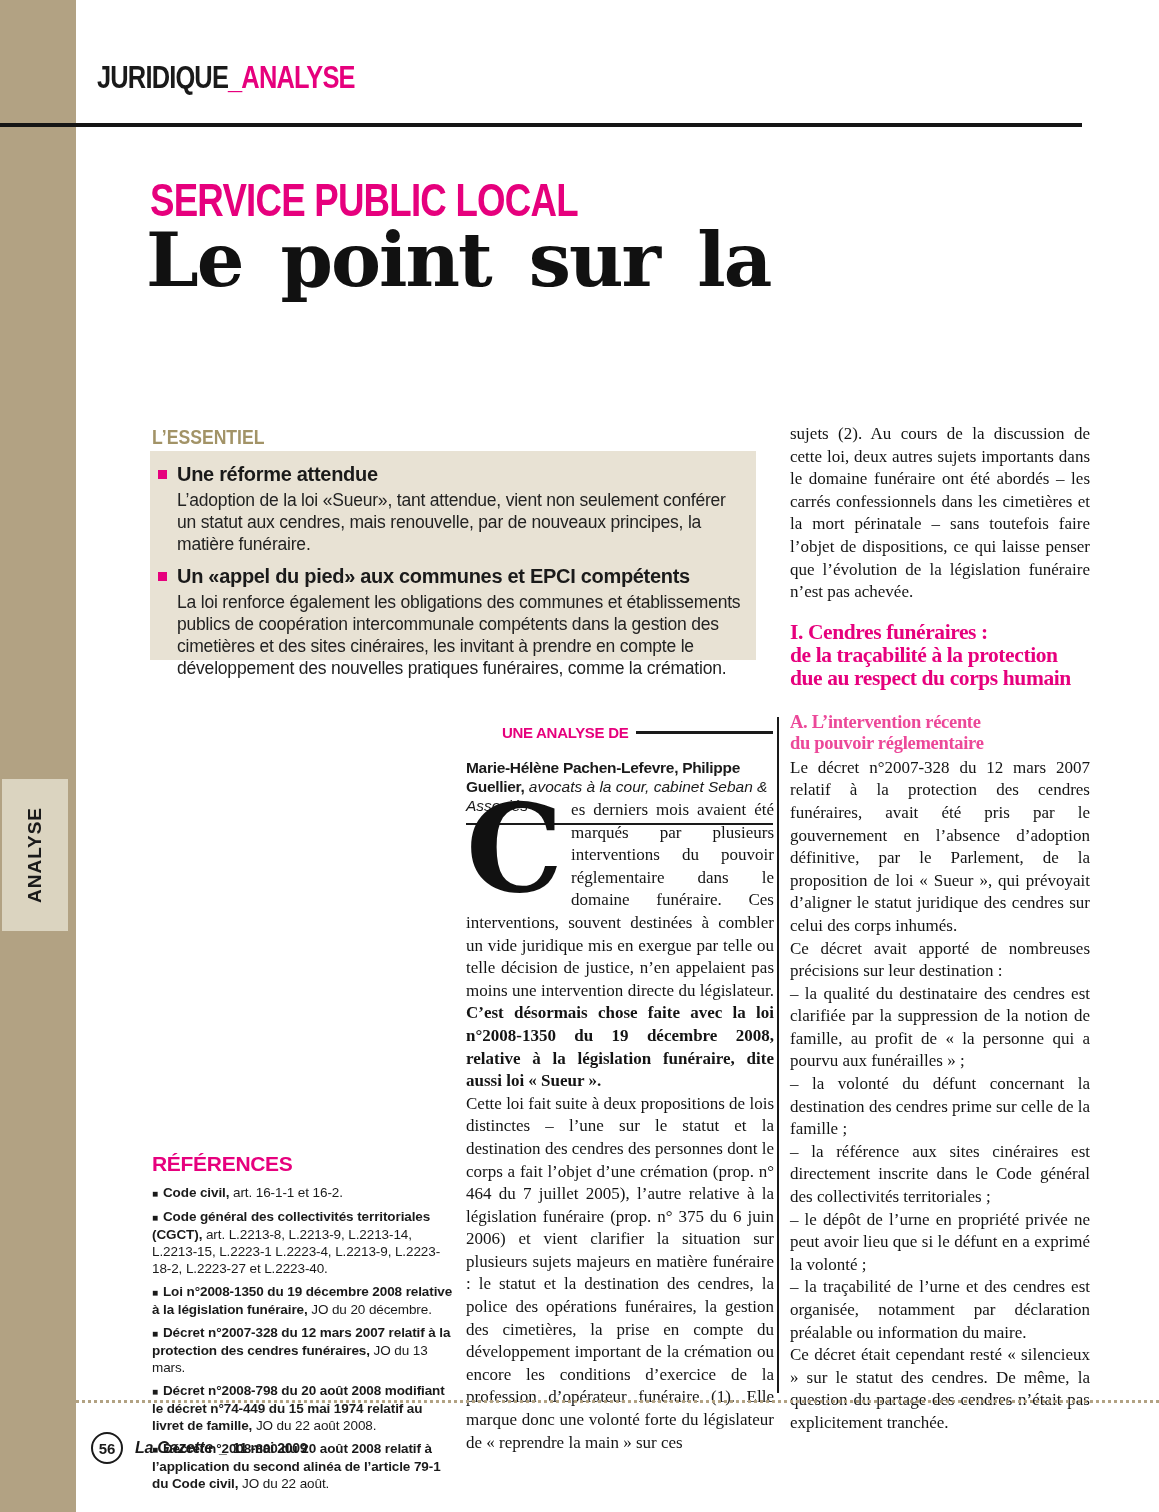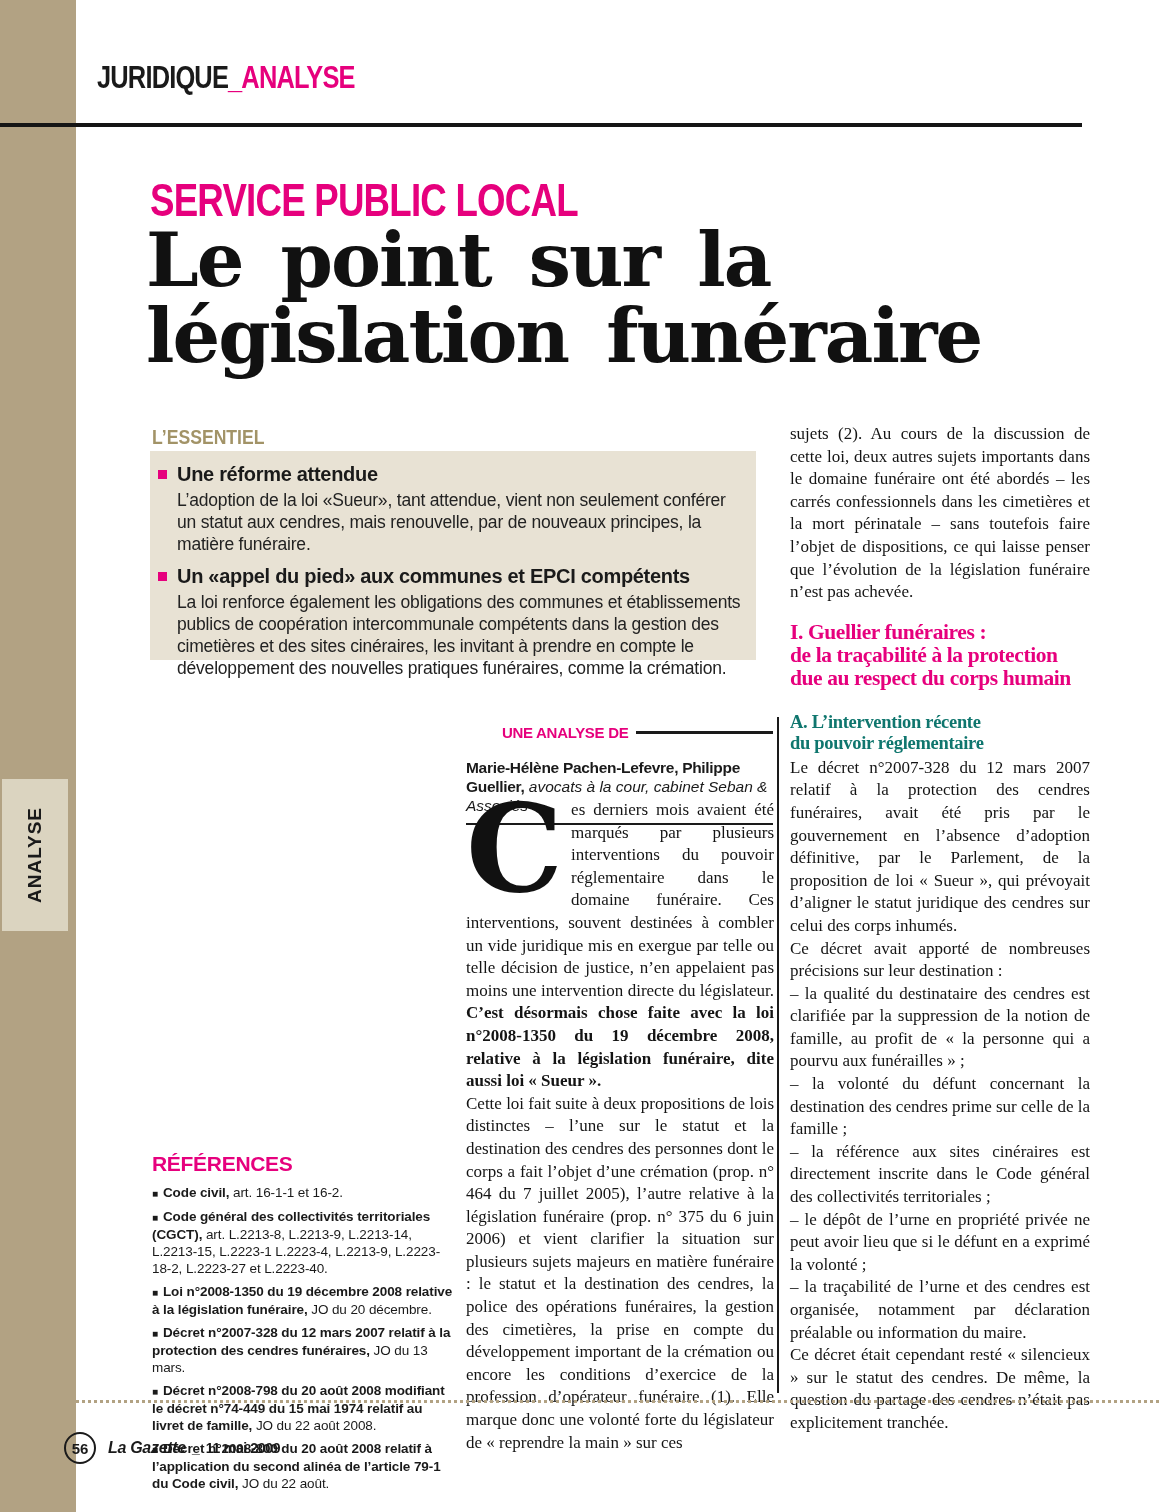--- a/index.html
+++ b/index.html
@@ -42,30 +42,30 @@
   .byline-bottom{height:2px;background:#1a1a1a;margin-top:8px;}
   
   .body-text{font-family:"Liberation Serif","DejaVu Serif",serif;font-size:17px;line-height:22.6px;
     text-align:justify;color:#141414;}
   .col2{position:absolute;left:466px;top:799px;width:308px;}
   .dropcap{float:left;font-family:"DejaVu Serif",serif;font-weight:bold;font-size:122px;line-height:90px;
     height:90px;margin:4px 8px 0 0;color:#111;}
   .col-sep{position:absolute;left:777px;top:717px;width:2px;height:676px;background:#1a1a1a;}
   .col3{position:absolute;left:790px;top:423px;width:300px;}
   .col3 .h1{margin-top:17px;color:#e6007d;font-weight:800;font-size:21.5px;line-height:23px;letter-spacing:-0.4px;}
-  .col3 .h2{margin-top:22px;margin-bottom:3px;color:#0f766e;font-weight:800;font-size:18.5px;line-height:21px;letter-spacing:-0.3px;}
+  .col3 .h2{margin-top:22px;margin-bottom:3px;color:#ec4899;font-weight:800;font-size:18.5px;line-height:21px;letter-spacing:-0.3px;}
   
   .references{position:absolute;left:152px;top:1152px;width:302px;}
   .ref-heading{font-size:21px;font-weight:800;color:#e6007d;letter-spacing:-0.3px;margin-bottom:8px;}
   .ref-item{font-size:13.5px;line-height:17px;margin-bottom:6px;letter-spacing:-0.1px;}
   .ref-item .sq{font-size:10px;margin-right:5px;}
   .ref-item b{font-weight:800;}
   
   .dashed-rule{position:absolute;left:76px;top:1400px;width:1083px;border-top:3px dotted #b2a283;}
-  .footer{position:absolute;left:64px;top:1432px;display:flex;align-items:center;}
+  .footer{position:absolute;left:91px;top:1432px;display:flex;align-items:center;}
   .page-badge{width:28px;height:28px;border:2.5px solid #1a1a1a;border-radius:50%;
     display:flex;align-items:center;justify-content:center;font-weight:800;font-size:15px;}
   .pub{margin-left:12px;font-weight:800;font-style:italic;font-size:16px;letter-spacing:-0.3px;}
   .pub-sep{margin:0 6px;font-weight:800;font-size:14px;}
   .pub-date{font-weight:800;font-size:14px;letter-spacing:-0.3px;}
 </style>
 </head>
 <body>
 
 <div id="page">
@@ -74,21 +74,20 @@
   <div class="analyse-box">
     <span class="analyse-text">ANALYSE</span>
   </div>
 
   <div class="kicker"><span>JURIDIQUE</span><span class="pink">_ANALYSE</span></div>
   <div class="top-rule"></div>
 
   <div class="section-label">SERVICE PUBLIC LOCAL</div>
   <div class="main-title">
     <div>Le point sur la</div>
-    <div>législation funéraire</div>
   </div>
 
   <div class="essentiel-label">L’ESSENTIEL</div>
   <div class="essentiel-box">
     <div class="ess-item">
       <div class="ess-title"><span class="ess-bullet"></span><span>Une réforme attendue</span></div>
       <div class="ess-body">L’adoption de la loi «Sueur», tant attendue, vient non seulement conférer un statut aux cendres, mais renouvelle, par de nouveaux principes, la matière funéraire.</div>
     </div>
     <div class="ess-item">
       <div class="ess-title"><span class="ess-bullet"></span><span>Un «appel du pied» aux communes et EPCI compétents</span></div>
@@ -110,21 +109,21 @@
       <span class="dropcap">C</span><span>es derniers mois avaient été marqués par plusieurs interventions du pouvoir réglementaire dans le domaine funéraire. Ces interventions, souvent destinées à combler un vide juridique mis en exergue par telle ou telle décision de justice, n’en appelaient pas moins une intervention directe du législateur. </span><b>C’est désormais chose faite avec la loi n°2008-1350 du 19 décembre 2008, relative à la législation funéraire, dite aussi loi « Sueur ».</b>
     </div>
     <div>Cette loi fait suite à deux propositions de lois distinctes – l’une sur le statut et la destination des cendres des personnes dont le corps a fait l’objet d’une crémation (prop. n° 464 du 7 juillet 2005), l’autre relative à la législation funéraire (prop. n° 375 du 6 juin 2006) et vient clarifier la situation sur plusieurs sujets majeurs en matière funéraire : le statut et la destination des cendres, la police des opérations funéraires, la gestion des cimetières, la prise en compte du développement important de la crémation ou encore les conditions d’exercice de la profession d’opérateur funéraire (1). Elle marque donc une volonté forte du législateur de « reprendre la main » sur ces</div>
   </div>
 
   <div class="col-sep"></div>
 
   <div class="col3 body-text">
     <div>sujets (2). Au cours de la discussion de cette loi, deux autres sujets importants dans le domaine funéraire ont été abordés – les carrés confessionnels dans les cimetières et la mort périnatale – sans toutefois faire l’objet de dispositions, ce qui laisse penser que l’évolution de la législation funéraire n’est pas achevée.</div>
     <div class="h1">
-      <div>I. Guellier funéraires :</div>
+      <div>I. Cendres funéraires :</div>
       <div>de la traçabilité à la protection</div>
       <div>due au respect du corps humain</div>
     </div>
     <div class="h2">
       <div>A. L’intervention récente</div>
       <div>du pouvoir réglementaire</div>
     </div>
     <div>Le décret n°2007-328 du 12 mars 2007 relatif à la protection des cendres funéraires, avait été pris par le gouvernement en l’absence d’adoption définitive, par le Parlement, de la proposition de loi « Sueur », qui prévoyait d’aligner le statut juridique des cendres sur celui des corps inhumés.</div>
     <div>Ce décret avait apporté de nombreuses précisions sur leur destination :</div>
     <div>– la qualité du destinataire des cendres est clarifiée par la suppression de la notion de famille, au profit de « la personne qui a pourvu aux funérailles » ;</div>

